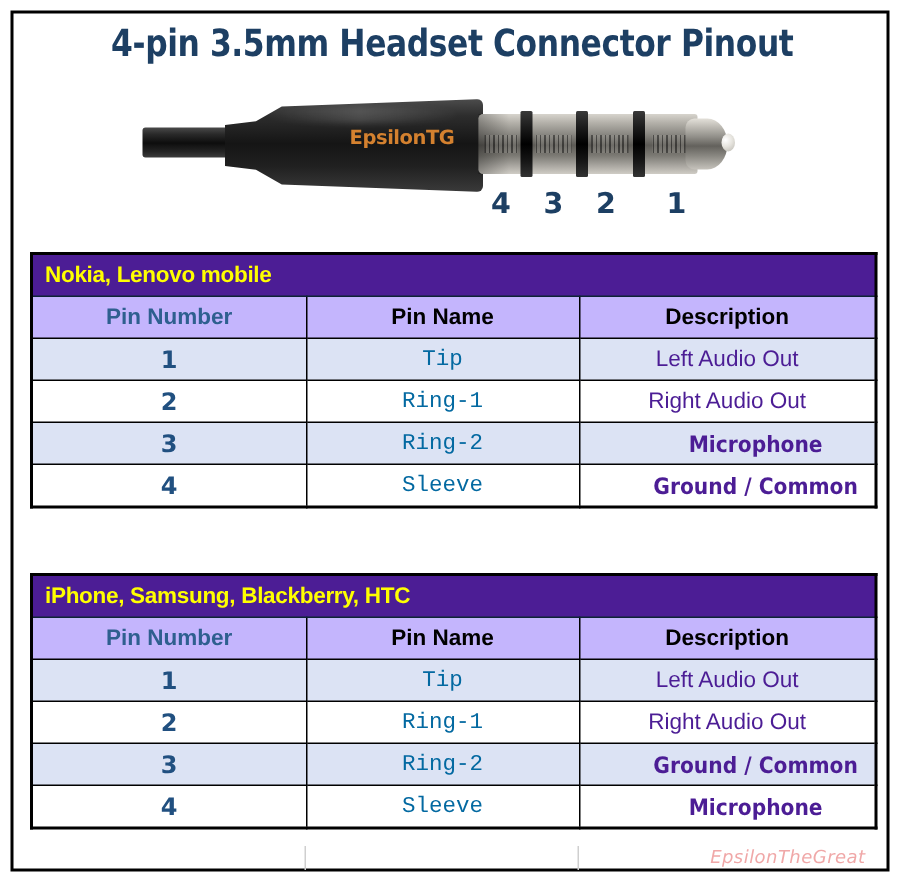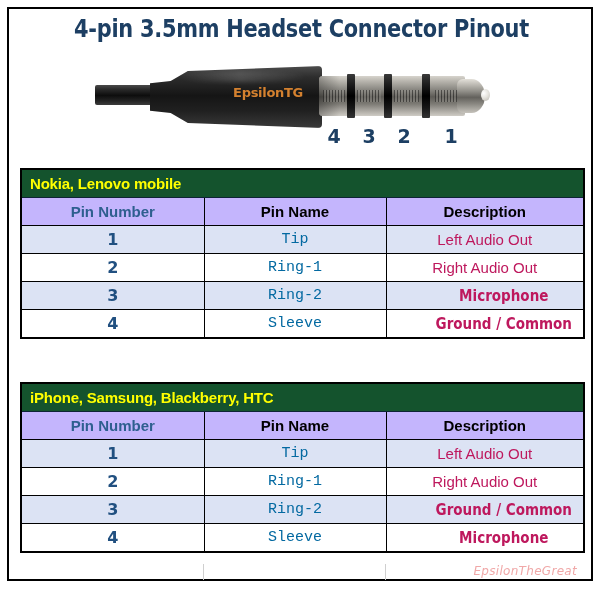--- a/index.html
+++ b/index.html
@@ -213,21 +213,21 @@
     border: 1px solid #000000;
     padding: 0;
     height: 27px;
     font-size: 15px;
     text-align: center;
     vertical-align: middle;
     font-family: "Liberation Sans", sans-serif;
   }
 
   .group-title {
-    background: #14532d;
+    background: #4c1d95;
     color: #ffff00;
     text-align: left !important;
     padding-left: 8px !important;
     font-size: 17px;
     font-weight: bold;
     height: 30px;
     letter-spacing: -0.2px;
     font-family: "DejaVu Sans Condensed", "Liberation Sans Narrow", "Liberation Sans", sans-serif;
     border: 1px solid #0d2436 !important;
   }
@@ -250,21 +250,21 @@
     font-weight: bold;
     font-size: 16px;
     font-family: "DejaVu Sans", sans-serif;
   }
   td.pin-name {
     color: #0369a1;
     font-size: 15px;
     font-family: Liberation Mono, monospace;
   }
   td.pin-desc {
-    color: #be185d;
+    color: #4c1d95;
     font-size: 15px;
   }
   td.pin-desc.em {
     font-weight: bold;
     font-family: "DejaVu Sans Condensed", "Liberation Sans Narrow", "Liberation Sans", sans-serif;
     font-size: 15px;
     padding-left: 38px;
   }
 
   

